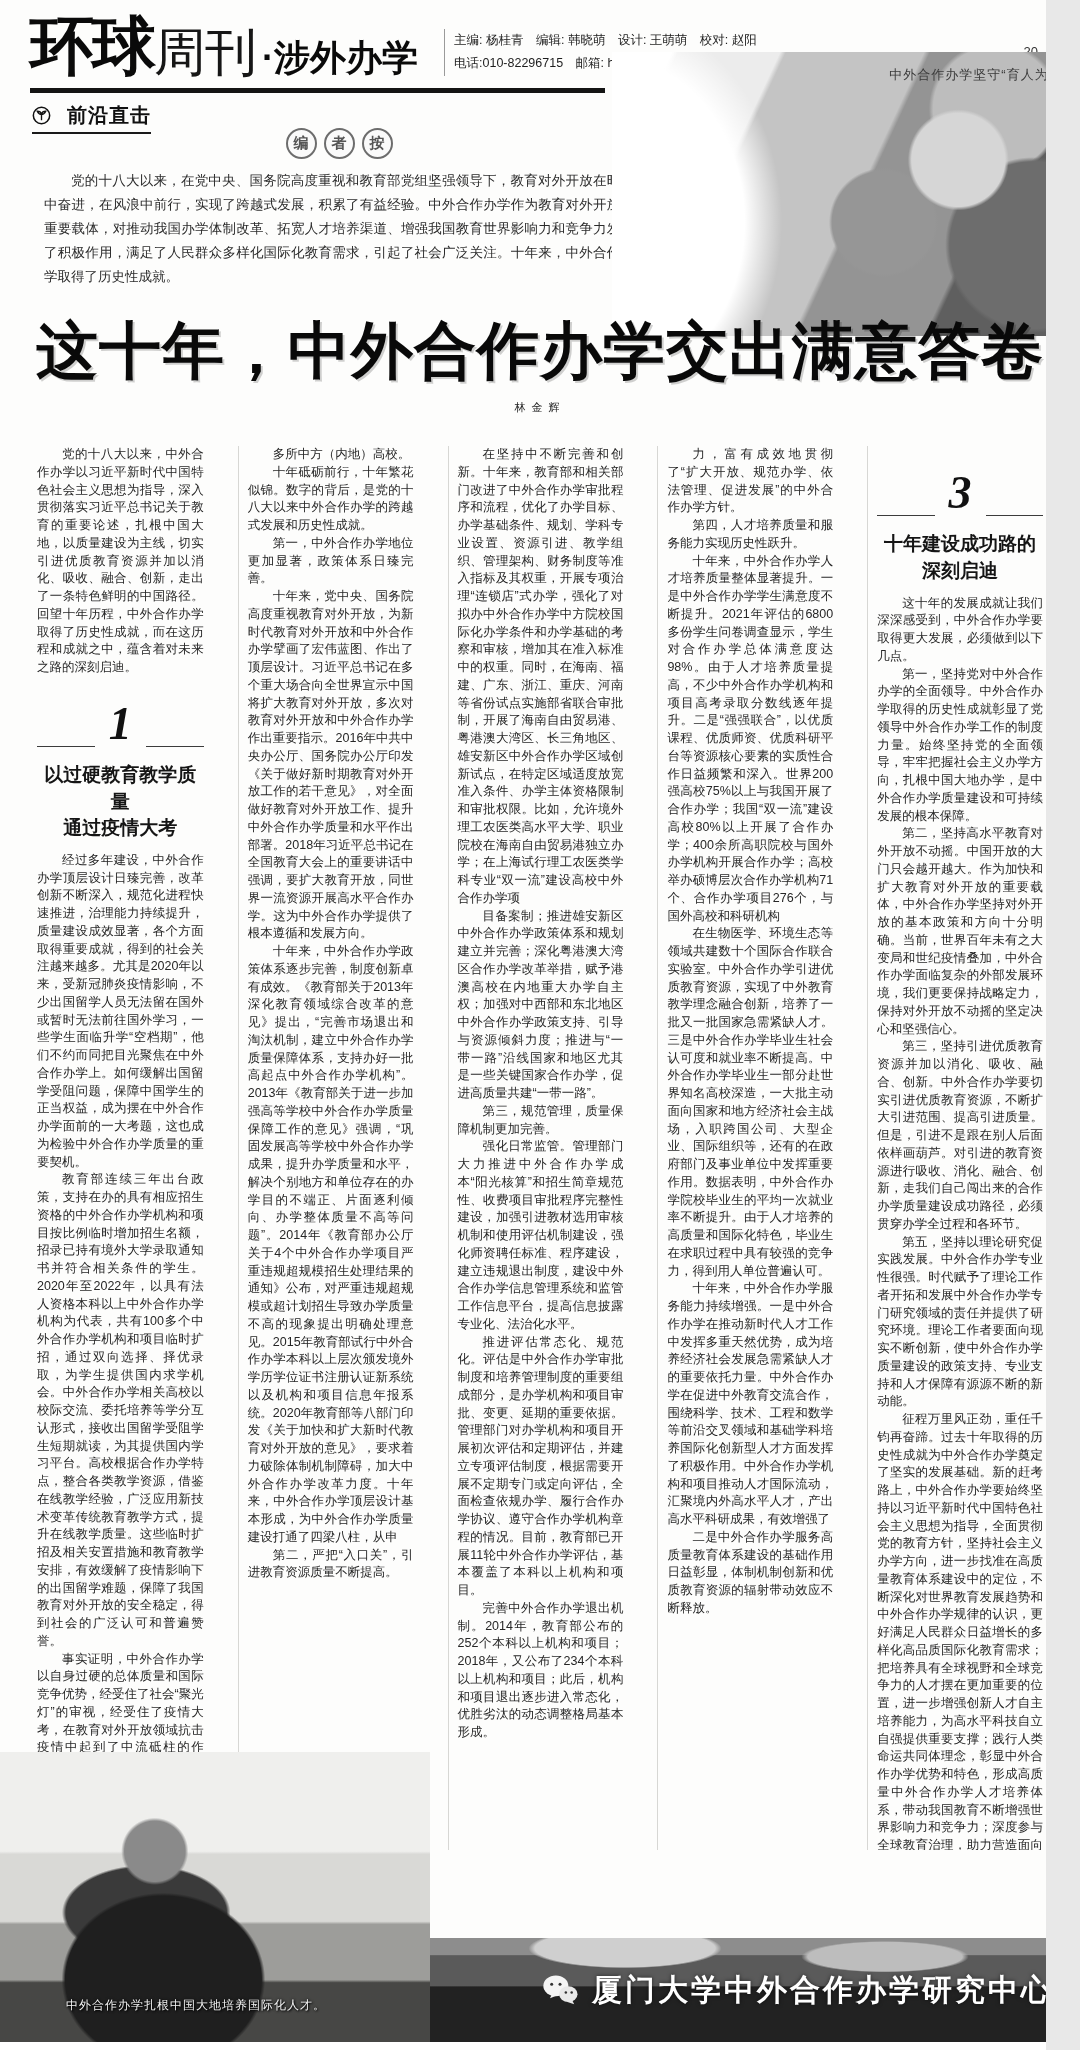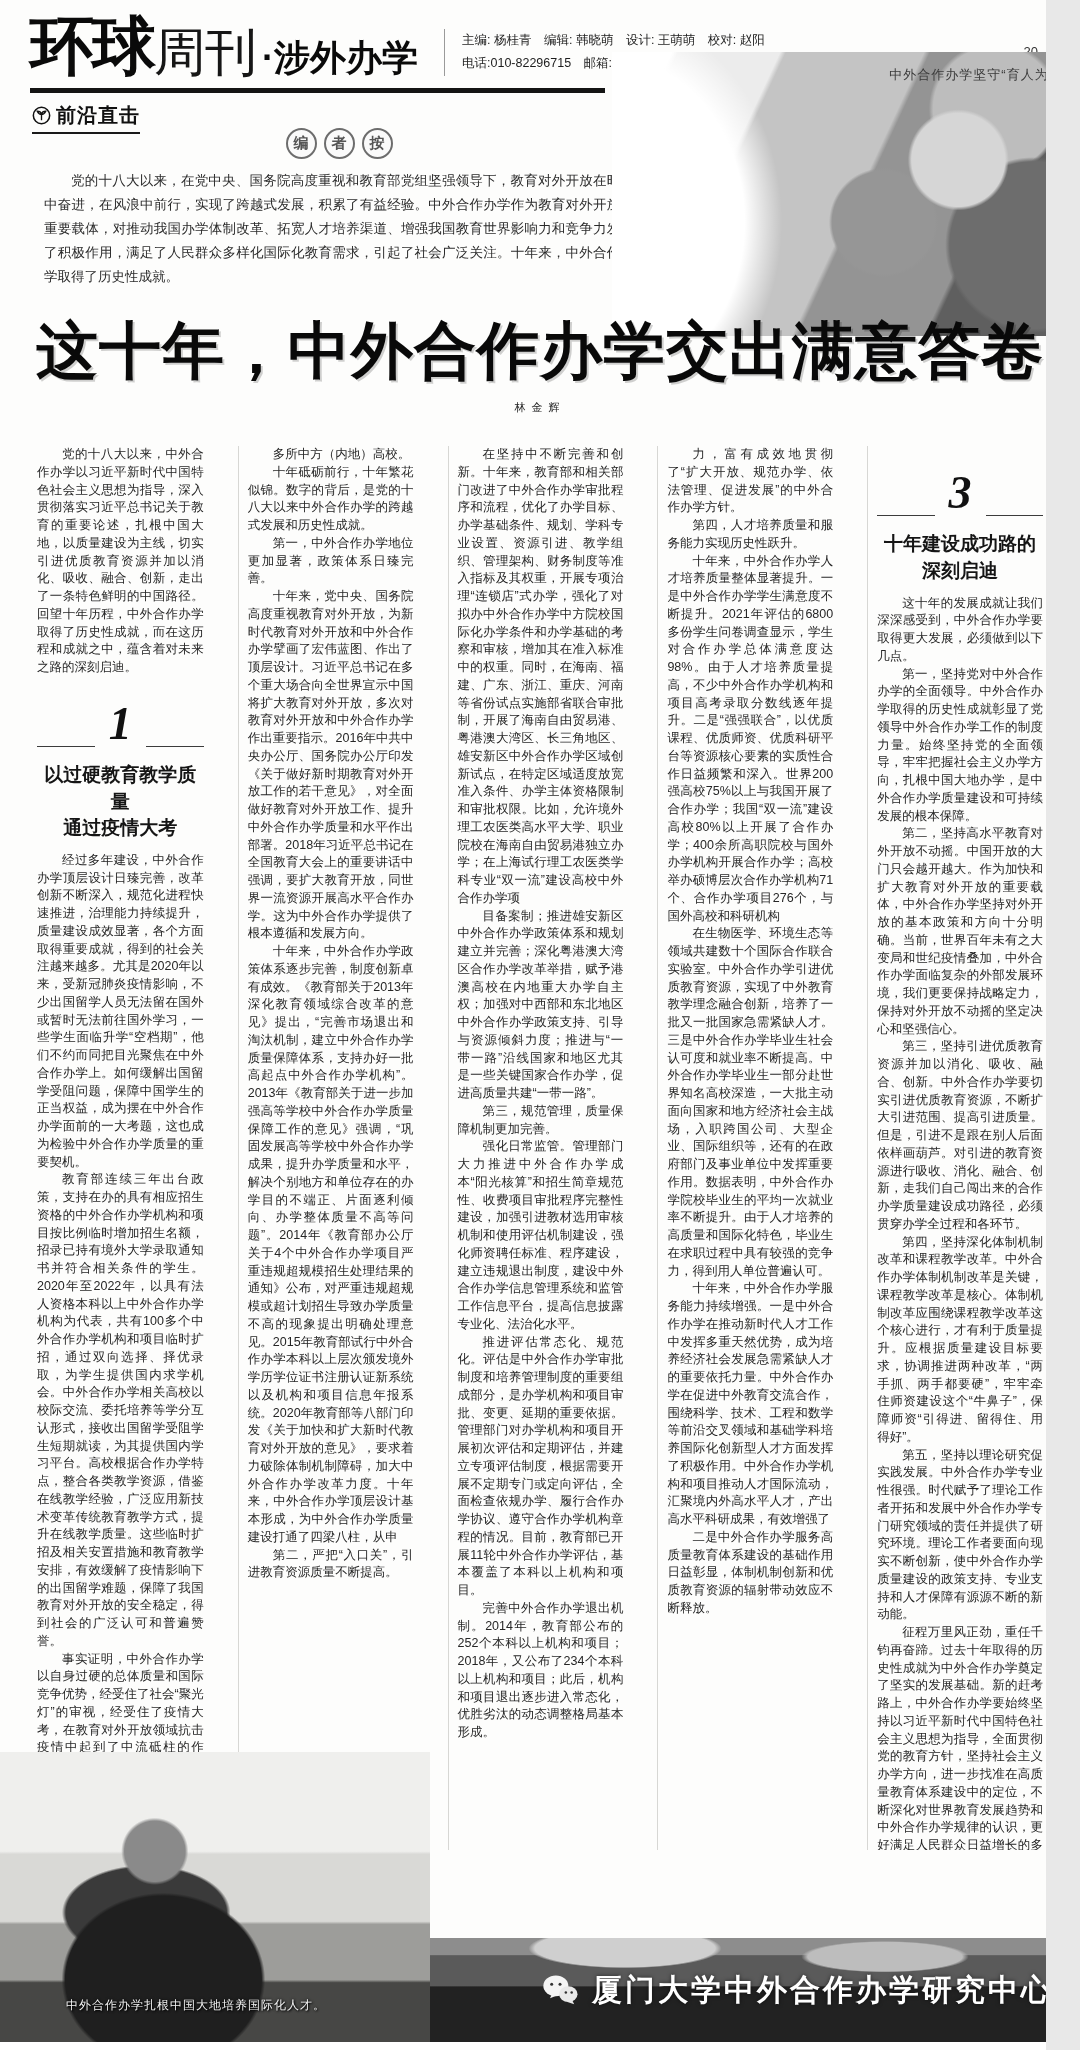--- a/index.html
+++ b/index.html
@@ -5,27 +5,27 @@
   html,body{margin:0;padding:0;background:#e8e8e8;}
   #page{position:relative;width:1046px;height:2050px;background:#fdfdfc;overflow:hidden;
         font-family:"Liberation Sans","DejaVu Sans",sans-serif;color:#222;}
 
   
   #header{position:absolute;left:30px;top:14px;width:1020px;height:72px;}
   .mast{display:flex;align-items:flex-end;}
   .mast-bold{font-size:64px;font-weight:900;color:#0a0a0a;letter-spacing:-2px;line-height:1;}
   .mast-light{font-size:52px;font-weight:400;color:#161616;letter-spacing:-1px;line-height:1;}
   .mast-sub{font-size:36px;font-weight:900;color:#0a0a0a;margin-left:6px;line-height:1.15;}
-  .staff{margin-left:26px;padding-left:17px;border-left:1px solid #9a9a9a;
+  .staff{margin-left:26px;padding-left:9px;border-left:1px solid #9a9a9a;
          font-size:12.5px;color:#1d1d1d;line-height:1.9;align-self:flex-end;margin-bottom:2px;white-space:nowrap;}
   #page-num{position:absolute;right:8px;top:44px;font-size:13px;color:#333;}
   #mast-rule{position:absolute;left:30px;top:88px;width:575px;height:5px;background:#141414;}
 
   
-  #qianyan{position:absolute;left:32px;top:102px;display:flex;align-items:center;gap:5px;
+  #qianyan{position:absolute;left:32px;top:102px;display:flex;align-items:center;gap:16px;
            border-bottom:2px solid #1a1a1a;padding-bottom:3px;}
   #qianyan .lbl{font-size:20px;font-weight:900;color:#101010;letter-spacing:1px;}
   .sprout{width:19px;height:19px;}
 
   
   #editor-note{position:absolute;left:44px;top:128px;width:590px;height:196px;}
   .stamp-row{display:flex;justify-content:center;gap:7px;margin-bottom:10px;}
   .stamp{width:27px;height:27px;border:2px solid #6d6d6d;border-radius:50%;color:#555;
          font-size:15px;font-weight:700;display:flex;align-items:center;justify-content:center;background:#fafafa;}
   #editor-note .note-text{font-size:13.5px;line-height:1.78;color:#2b2b2b;text-align:justify;text-indent:2em;}
@@ -196,21 +196,20 @@
       </div>
       <div class="sec-title">
         <div>十年建设成功路的</div>
         <div>深刻启迪</div>
       </div>
       <div>
           <p>这十年的发展成就让我们深深感受到，中外合作办学要取得更大发展，必须做到以下几点。</p>
           <p>第一，坚持党对中外合作办学的全面领导。中外合作办学取得的历史性成就彰显了党领导中外合作办学工作的制度力量。始终坚持党的全面领导，牢牢把握社会主义办学方向，扎根中国大地办学，是中外合作办学质量建设和可持续发展的根本保障。</p>
           <p>第二，坚持高水平教育对外开放不动摇。中国开放的大门只会越开越大。作为加快和扩大教育对外开放的重要载体，中外合作办学坚持对外开放的基本政策和方向十分明确。当前，世界百年未有之大变局和世纪疫情叠加，中外合作办学面临复杂的外部发展环境，我们更要保持战略定力，保持对外开放不动摇的坚定决心和坚强信心。</p>
           <p>第三，坚持引进优质教育资源并加以消化、吸收、融合、创新。中外合作办学要切实引进优质教育资源，不断扩大引进范围、提高引进质量。但是，引进不是跟在别人后面依样画葫芦。对引进的教育资源进行吸收、消化、融合、创新，走我们自己闯出来的合作办学质量建设成功路径，必须贯穿办学全过程和各环节。</p>
-          <p>第四，坚持深化体制机制改革和课程教学改革。中外合作办学体制机制改革是关键，课程教学改革是核心。体制机制改革应围绕课程教学改革这个核心进行，才有利于质量提升。应根据质量建设目标要求，协调推进两种改革，“两手抓、两手都要硬”，牢牢牵住师资建设这个“牛鼻子”，保障师资“引得进、留得住、用得好”。</p>
           <p>第五，坚持以理论研究促实践发展。中外合作办学专业性很强。时代赋予了理论工作者开拓和发展中外合作办学专门研究领域的责任并提供了研究环境。理论工作者要面向现实不断创新，使中外合作办学质量建设的政策支持、专业支持和人才保障有源源不断的新动能。</p>
           <p>征程万里风正劲，重任千钧再奋蹄。过去十年取得的历史性成就为中外合作办学奠定了坚实的发展基础。新的赶考路上，中外合作办学要始终坚持以习近平新时代中国特色社会主义思想为指导，全面贯彻党的教育方针，坚持社会主义办学方向，进一步找准在高质量教育体系建设中的定位，不断深化对世界教育发展趋势和中外合作办学规律的认识，更好满足人民群众日益增长的多样化高品质国际化教育需求；把培养具有全球视野和全球竞争力的人才摆在更加重要的位置，进一步增强创新人才自主培养能力，为高水平科技自立自强提供重要支撑；践行人类命运共同体理念，彰显中外合作办学优势和特色，形成高质量中外合作办学人才培养体系，带动我国教育不断增强世界影响力和竞争力；深度参与全球教育治理，助力营造面向全球的教育合作伙伴关系，以更高质量发展为人类贡献更多“中国智慧”“中国方案”。</p>
         </div>
     </div>
 
   </div>
 
   <div id="bottom-photo">
     <div class="photo-cap">中外合作办学扎根中国大地培养国际化人才。</div>
   </div>

